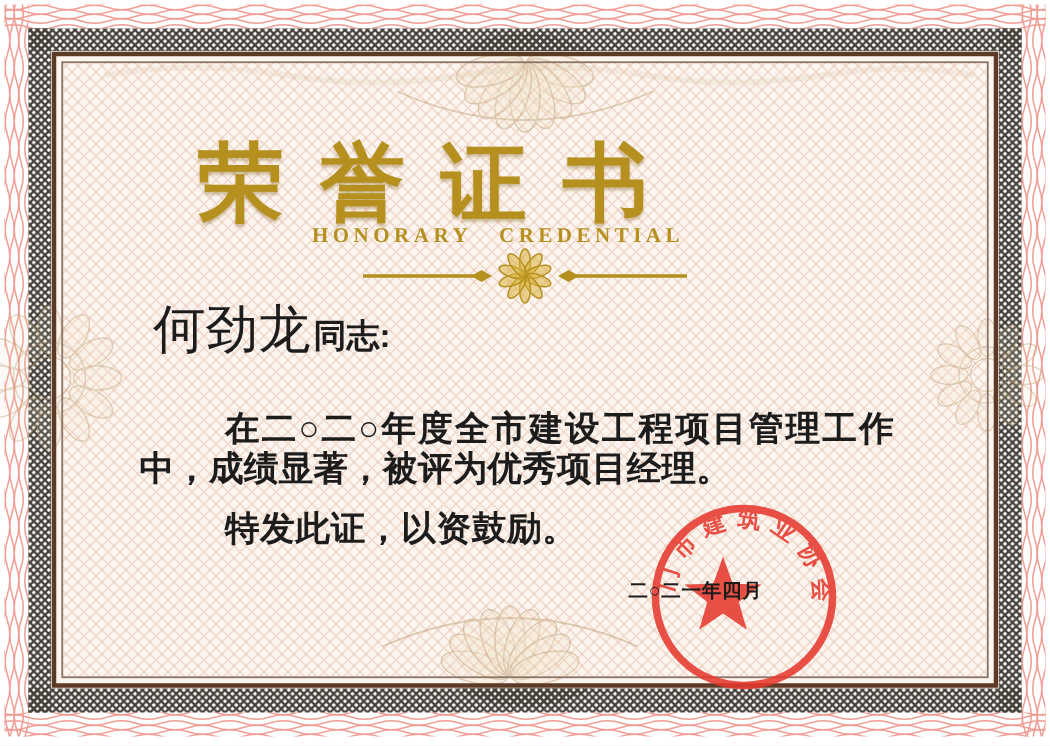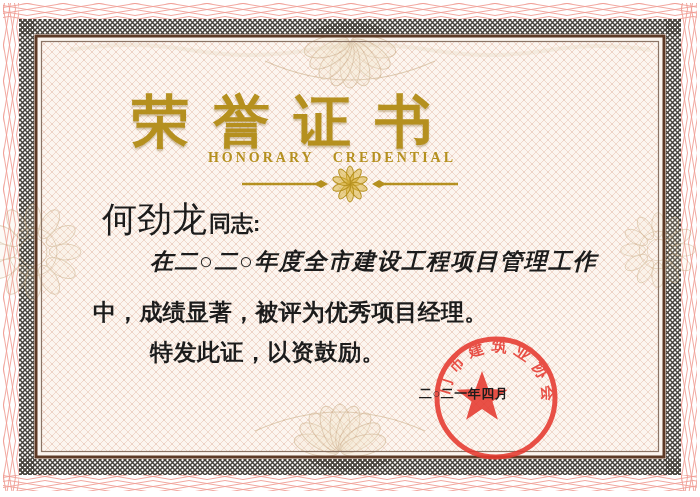--- a/index.html
+++ b/index.html
@@ -11,21 +11,21 @@
          font-family:"Liberation Serif","DejaVu Serif",serif;font-weight:700;
          font-size:57px;letter-spacing:24px;padding-left:24px;box-sizing:border-box;
          color:var(--gold);text-shadow:0 2px 2px rgba(122,88,10,.35);}
   .subtitle{left:0;top:150px;width:664px;text-align:center;
             font-family:"Liberation Serif","DejaVu Serif",serif;font-weight:700;
             font-size:14px;letter-spacing:3px;word-spacing:12px;color:var(--gold);}
   .name-row{left:102px;top:199px;line-height:42px;color:var(--ink);}
   .name{font-family:"Liberation Serif","DejaVu Serif",serif;font-weight:400;font-size:35px;}
   .salutation{font-weight:700;font-size:22px;margin-left:2px;}
   .bline{font-weight:700;font-size:23px;color:var(--ink);}
-  .l1{left:150px;top:246px;letter-spacing:1.5px;font-style:italic;}
+  .l1{left:150px;top:270px;letter-spacing:1.5px;}
   .l2{left:93px;top:297px;letter-spacing:0.2px;}
   .l3{left:150px;top:337px;letter-spacing:0.5px;}
   .date{left:419px;top:385px;font-weight:700;font-size:13px;letter-spacing:0.5px;color:var(--ink);}
 </style>
 </head>
 <body>
 
 <div class="stage">
 
   <svg class="deco" width="700" height="497" viewBox="0 0 700 497" aria-hidden="true">

